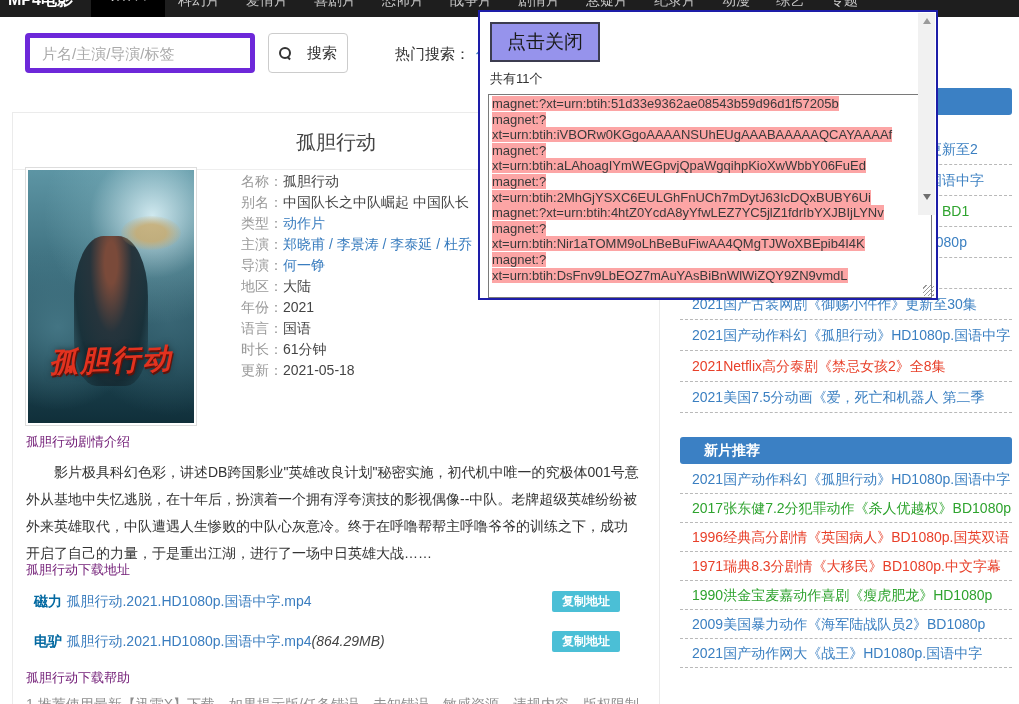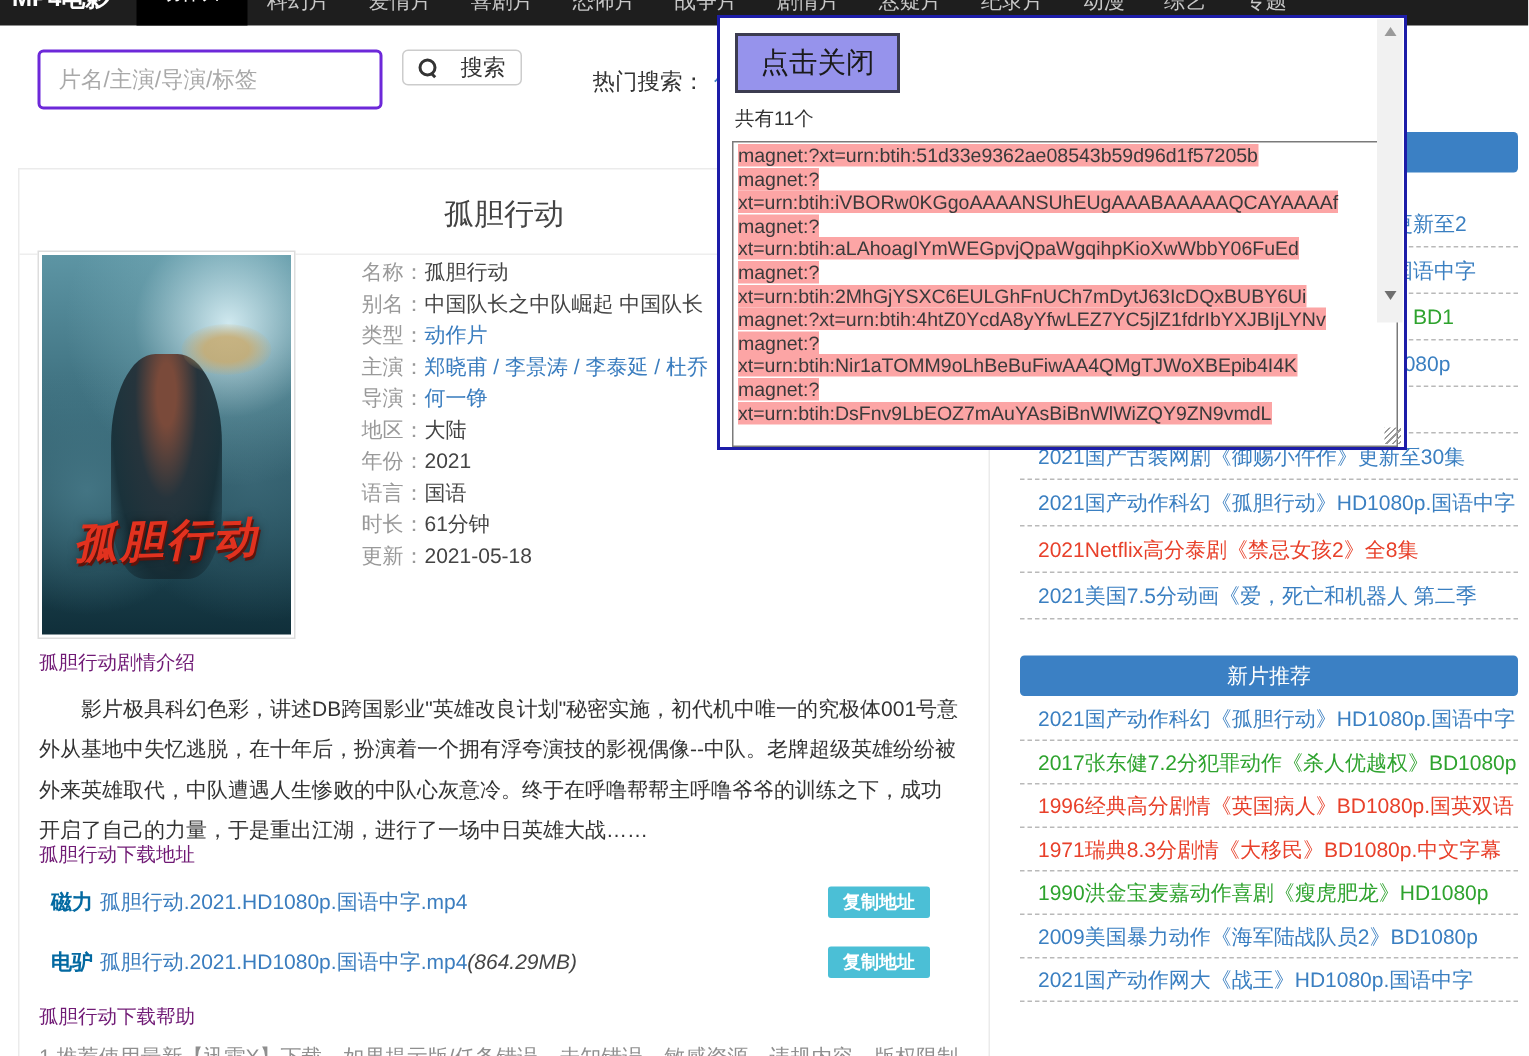--- a/index.html
+++ b/index.html
@@ -8,23 +8,23 @@
   .canvas { position:relative; width:1019px; height:704px; overflow:hidden; background:#fff; }
 
   
   .topnav { position:absolute; left:0; top:0; width:1019px; height:17px; background:#1e1e1e; z-index:5; }
   .topnav-row { display:flex; align-items:flex-end; height:46px; margin-top:-29px; }
   .nav-item { color:#c8c8c8; font-size:14px; padding:0 13px; line-height:34px; height:34px; white-space:nowrap; }
   .nav-item.logo { color:#fff; font-weight:bold; font-size:16px; padding:0 18px 0 8px; }
   .nav-item.active { background:#000; color:#fff; height:46px; line-height:46px; padding:0 16px; }
 
   
-  .search-input { position:absolute; left:25px; top:33px; width:230px; height:40px; border:2px solid #6d28d9; border-radius:4px; padding:0 12px; font-size:15px; color:#333; background:#fff; }
+  .search-input { position:absolute; left:25px; top:33px; width:230px; height:40px; border:5px solid #6d28d9; border-radius:4px; padding:0 12px; font-size:15px; color:#333; background:#fff; }
   .search-input::placeholder { color:#a9a9a9; }
-  .search-btn { position:absolute; left:268px; top:33px; width:80px; height:24px; background:#fff; border:1px solid #ccc; border-radius:4px; font-size:15px; color:#333; display:flex; align-items:center; justify-content:center; gap:16px; cursor:pointer; }
+  .search-btn { position:absolute; left:268px; top:33px; width:80px; height:40px; background:#fff; border:1px solid #ccc; border-radius:4px; font-size:15px; color:#333; display:flex; align-items:center; justify-content:center; gap:16px; cursor:pointer; }
   .mag { position:relative; width:12px; height:12px; display:inline-block; }
   .mag::before { content:""; position:absolute; left:0; top:0; width:8px; height:8px; border:2px solid #333; border-radius:50%; }
   .mag::after { content:""; position:absolute; left:9px; top:9px; width:4px; height:2px; background:#333; transform:rotate(45deg); transform-origin:0 0; }
   .hot-search { position:absolute; left:395px; top:45px; font-size:15px; color:#333; white-space:nowrap; width:86px; overflow:hidden; }
   .hot-search .hot-links span { color:#3a7dbf; margin-left:6px; cursor:pointer; }
 
   
   .breadcrumb { position:absolute; left:0; top:78px; width:678px; height:32px; background:#f5f5f5; border-bottom:1px solid #ececec; line-height:31px; padding-left:25px; font-size:14px; }
   .breadcrumb .crumb { display:inline-block; }
   .breadcrumb .link { color:#3a7dbf; cursor:pointer; }
@@ -57,21 +57,21 @@
   .dl-row { position:relative; height:40px; line-height:40px; padding-left:8px; white-space:nowrap; }
   .dl-type { font-weight:bold; color:#0369a1; font-size:14px; }
   .dl-name { color:#3a7dbf; font-size:14px; cursor:pointer; }
   .dl-size { color:#444; font-size:14px; font-style:italic; }
   .copy-btn { position:absolute; right:20px; top:10px; height:21px; line-height:21px; padding:0 10px; background:#4bbfd6; color:#fff; font-size:12px; font-weight:bold; border:none; border-radius:2px; cursor:pointer; }
   .help-heading { position:absolute; left:13px; top:556px; }
   .help-text { position:absolute; left:13px; top:580px; width:614px; font-size:14px; color:#8f8f8f; line-height:22px; }
 
   
   .sidebar { position:absolute; left:680px; top:0; width:332px; }
-  .side-header { position:absolute; left:0; width:332px; height:27px; background:#3b80c4; border-radius:3px; color:#fff; font-size:14px; font-weight:normal; line-height:27px; padding-left:0;text-align:center; }
+  .side-header { position:absolute; left:0; width:332px; height:27px; background:#3b80c4; border-radius:3px; color:#fff; font-size:14px; font-weight:bold; line-height:27px; padding-left:24px; }
   .side-header.h1 { top:88px; }
   .side-header.h2 { top:437px; }
   .side-list { position:absolute; left:0; width:332px; }
   .side-list.l1 { top:134px; }
   .side-list.l2 { top:465px; }
   .side-item { height:31px; line-height:30px; border-bottom:1px dashed #b9b9b9; font-size:14px; padding-left:12px; white-space:nowrap; overflow:hidden; cursor:pointer; }
   .side-list.l2 .side-item { height:29px; line-height:28px; }
   .side-item.blue { color:#3a7fc1; }
   .side-item.green { color:#2ea32e; }
   .side-item.red { color:#e8402a; }

